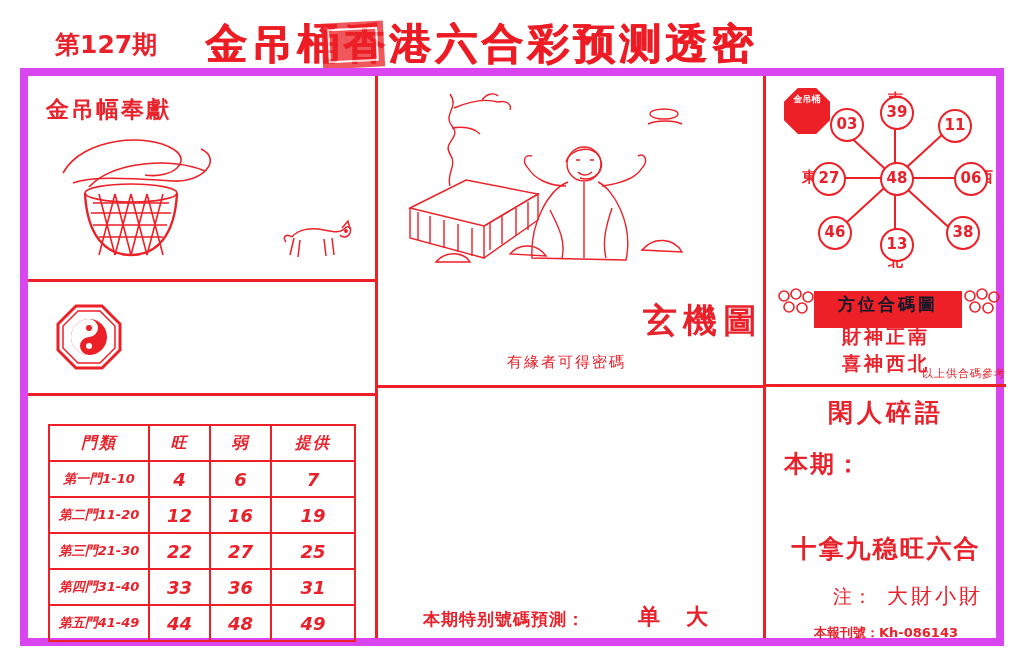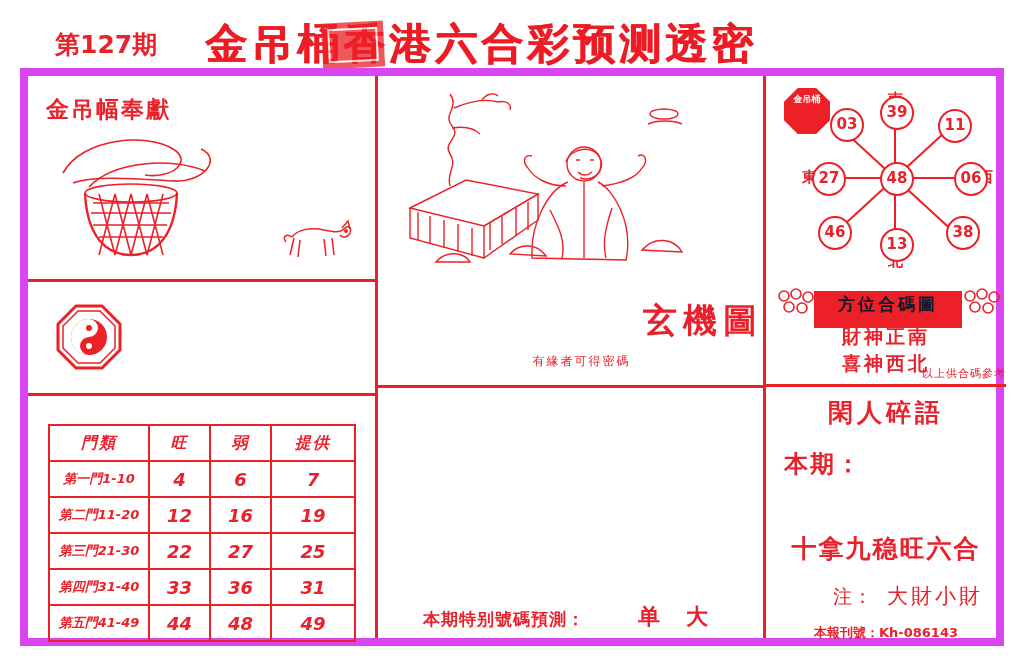--- a/index.html
+++ b/index.html
@@ -155,24 +155,24 @@
     position: absolute;
     left: 0; top: 222px;
     width: 385px;
     text-align: right;
     font-size: 34px;
     font-weight: bold;
     letter-spacing: 6px;
   }
   .sub-note {
     position: absolute;
-    left: 15px; top: 277px;
+    left: 0; top: 277px;
     width: 377px;
     text-align: center;
-    font-size: 12px;
+    font-size: 15px;
     letter-spacing: 2px;
   }
   .bottom-note {
     position: absolute;
     left: 45px; top: 532px;
     font-size: 17px;
     font-weight: bold;
     letter-spacing: 1px;
   }
   .bottom-ans {

